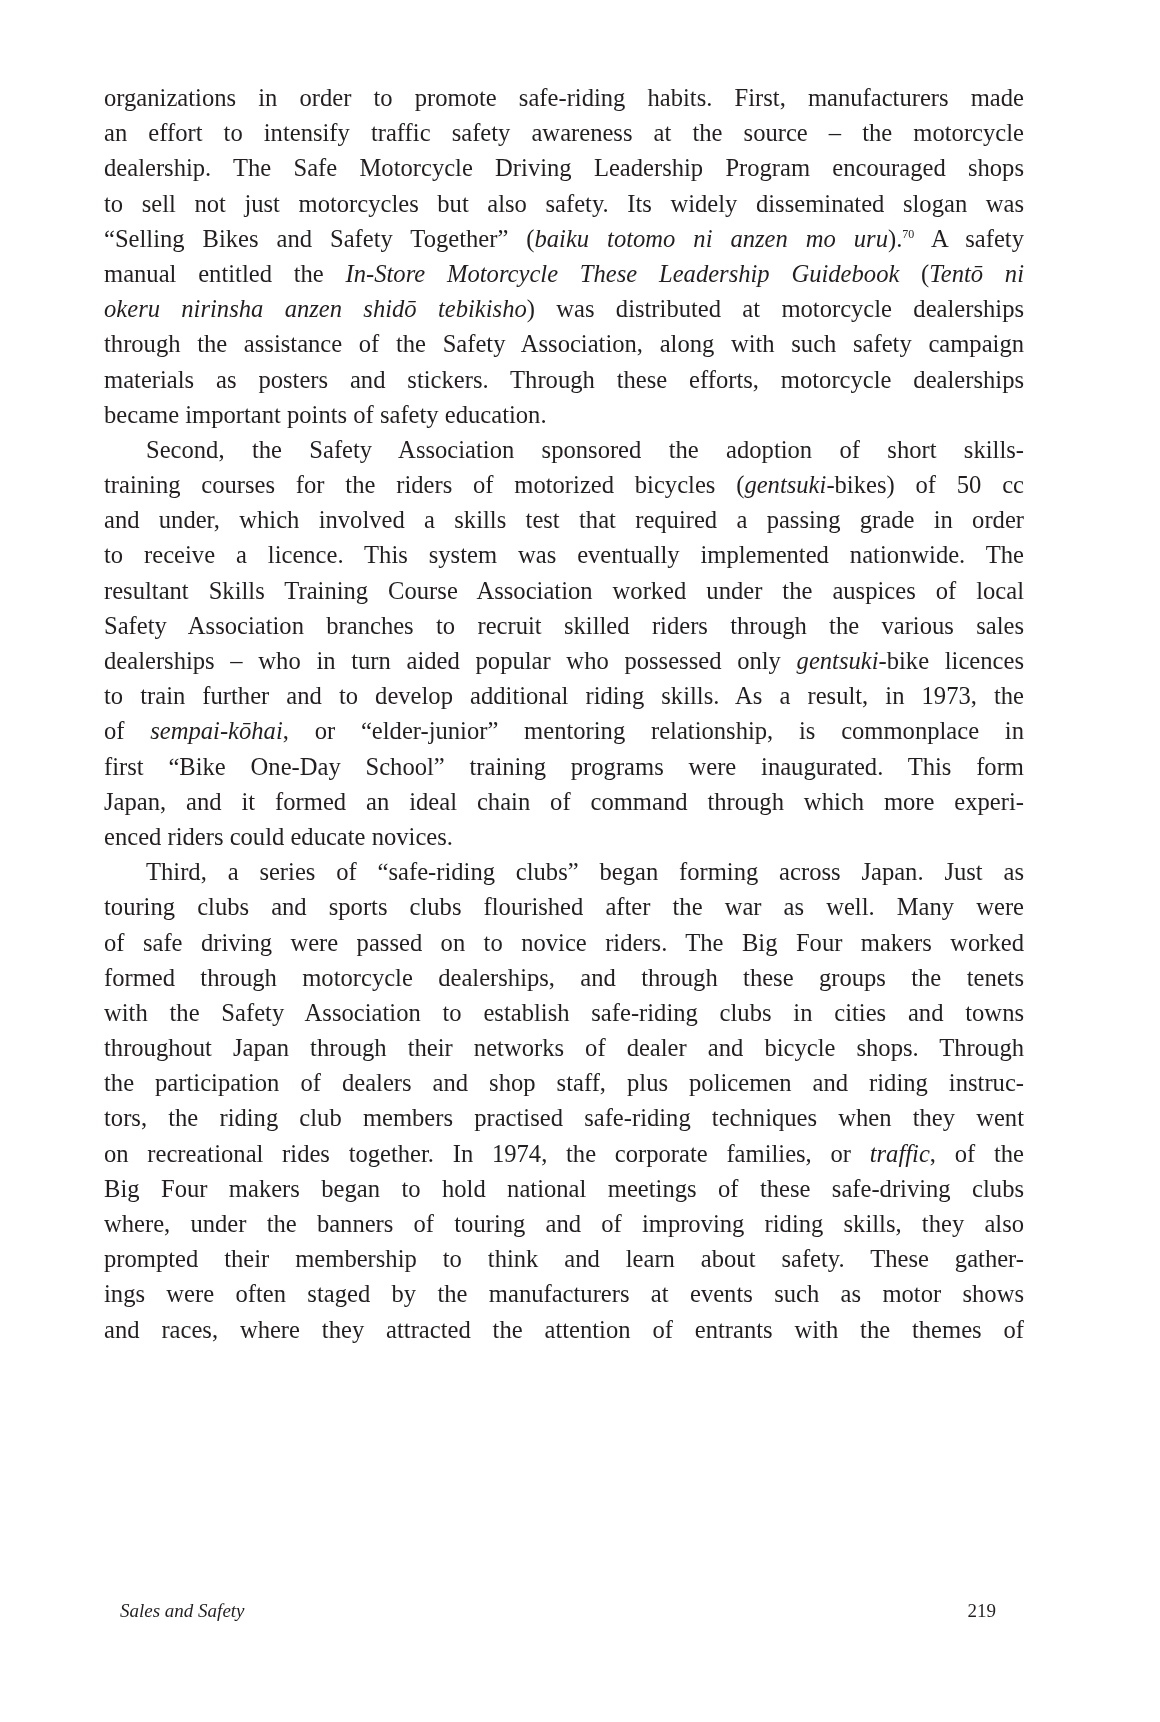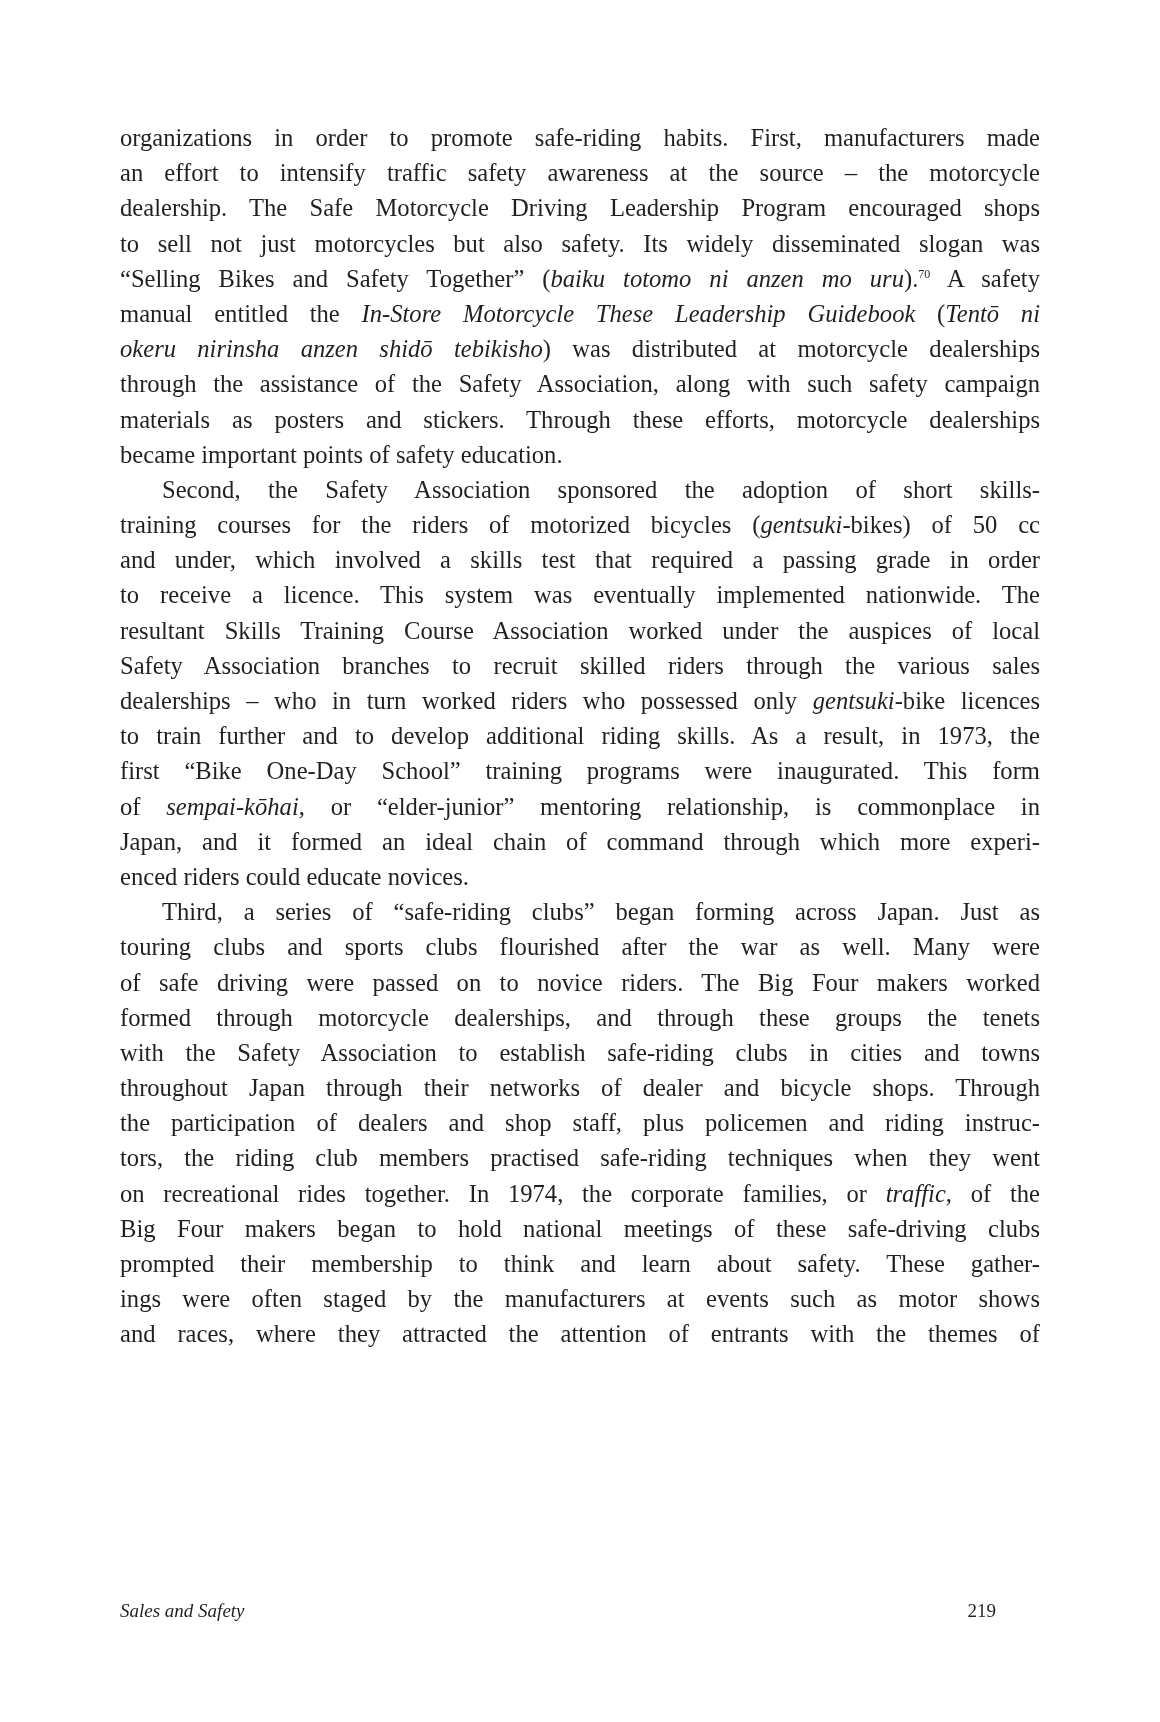--- a/index.html
+++ b/index.html
@@ -1,20 +1,20 @@
 <!DOCTYPE html>
 <html><head>
   <meta charset="utf-8">
   <style>
     html, body { margin: 0; padding: 0; background: #ffffff; }
     body { width: 1160px; height: 1722px; position: relative; overflow: hidden; }
     .page {
-      position: absolute; left: 120px; top: 80px; width: 920px;
+      position: absolute; left: 104px; top: 80px; width: 920px;
       font-family: "Liberation Serif", "DejaVu Serif", serif;
-      font-size: 24.6px; line-height: 35.2px; color: #231f20; margin-top: 40px;
+      font-size: 24.6px; line-height: 35.2px; color: #231f20;
     }
     .line {
       display: block; white-space: nowrap; text-align: justify; text-align-last: justify;
       height: 35.2px; overflow: visible;
     }
     .line.last { text-align-last: left; }
     .line.indent { padding-left: 42px; }
     em { font-style: italic; }
     sup { font-size: 12px; vertical-align: 9px; line-height: 0; }
     .footer {
@@ -37,36 +37,37 @@
     <div class="line"><em>okeru nirinsha anzen shidō tebikisho</em><span>) was distributed at motorcycle dealerships</span></div>
     <div class="line"><span>through the assistance of the Safety Association, along with such safety campaign</span></div>
     <div class="line"><span>materials as posters and stickers. Through these efforts, motorcycle dealerships</span></div>
     <div class="line last"><span>became important points of safety education.</span></div>
     <div class="line indent"><span>Second, the Safety Association sponsored the adoption of short skills-</span></div>
     <div class="line"><span>training courses for the riders of motorized bicycles (</span><em>gentsuki</em><span>-bikes) of 50 cc</span></div>
     <div class="line"><span>and under, which involved a skills test that required a passing grade in order</span></div>
     <div class="line"><span>to receive a licence. This system was eventually implemented nationwide. The</span></div>
     <div class="line"><span>resultant Skills Training Course Association worked under the auspices of local</span></div>
     <div class="line"><span>Safety Association branches to recruit skilled riders through the various sales</span></div>
-    <div class="line"><span>dealerships – who in turn worked riders who possessed only </span><em>gentsuki</em><span>-bike licences</span></div>
+    <div class="line"><span>dealerships – who in turn aided popular who possessed only </span><em>gentsuki</em><span>-bike licences</span></div>
     <div class="line"><span>to train further and to develop additional riding skills. As a result, in 1973, the</span></div>
+    <div class="line"><span>of </span><em>sempai-kōhai</em><span>, or “elder-junior” mentoring relationship, is commonplace in</span></div>
     <div class="line"><span>first “Bike One-Day School” training programs were inaugurated. This form</span></div>
-    <div class="line"><span>of </span><em>sempai-kōhai</em><span>, or “elder-junior” mentoring relationship, is commonplace in</span></div>
     <div class="line"><span>Japan, and it formed an ideal chain of command through which more experi-</span></div>
     <div class="line last"><span>enced riders could educate novices.</span></div>
     <div class="line indent"><span>Third, a series of “safe-riding clubs” began forming across Japan. Just as</span></div>
     <div class="line"><span>touring clubs and sports clubs flourished after the war as well. Many were</span></div>
     <div class="line"><span>of safe driving were passed on to novice riders. The Big Four makers worked</span></div>
     <div class="line"><span>formed through motorcycle dealerships, and through these groups the tenets</span></div>
     <div class="line"><span>with the Safety Association to establish safe-riding clubs in cities and towns</span></div>
     <div class="line"><span>throughout Japan through their networks of dealer and bicycle shops. Through</span></div>
     <div class="line"><span>the participation of dealers and shop staff, plus policemen and riding instruc-</span></div>
     <div class="line"><span>tors, the riding club members practised safe-riding techniques when they went</span></div>
     <div class="line"><span>on recreational rides together. In 1974, the corporate families, or </span><em>traffic</em><span>, of the</span></div>
     <div class="line"><span>Big Four makers began to hold national meetings of these safe-driving clubs</span></div>
+    <div class="line"><span>where, under the banners of touring and of improving riding skills, they also</span></div>
     <div class="line"><span>prompted their membership to think and learn about safety. These gather-</span></div>
     <div class="line"><span>ings were often staged by the manufacturers at events such as motor shows</span></div>
     <div class="line"><span>and races, where they attracted the attention of entrants with the themes of</span></div>
   </div>
 
 <div class="footer">
   <span class="running-head">Sales and Safety</span>
   <span class="page-number">219</span>
 </div>
 

